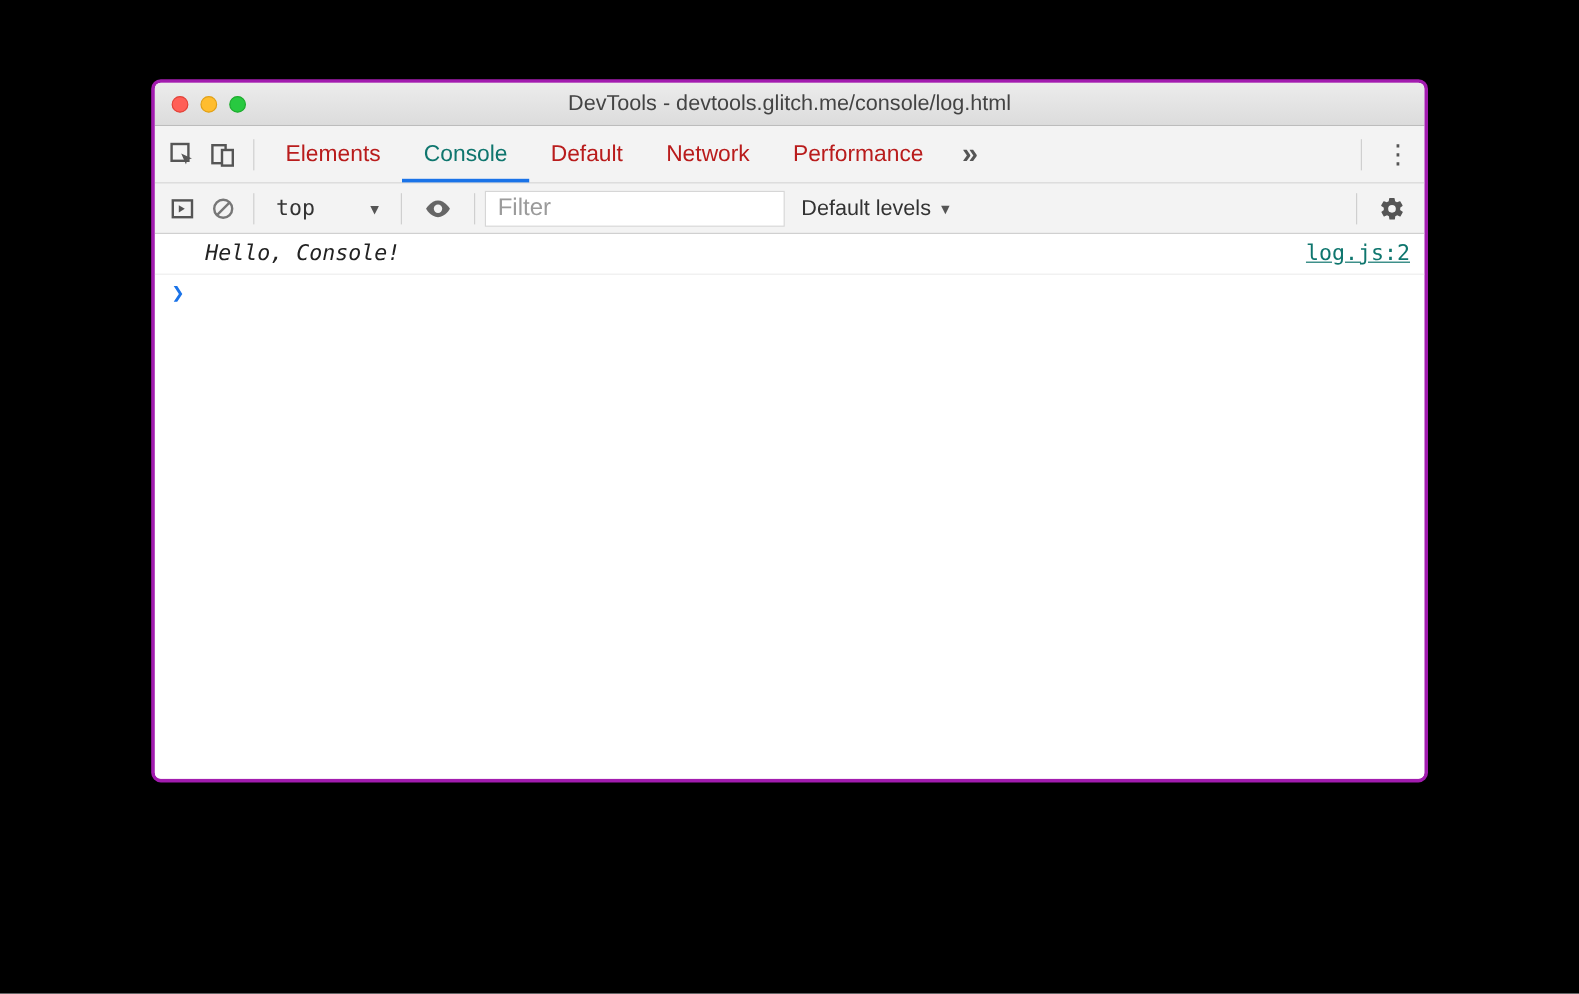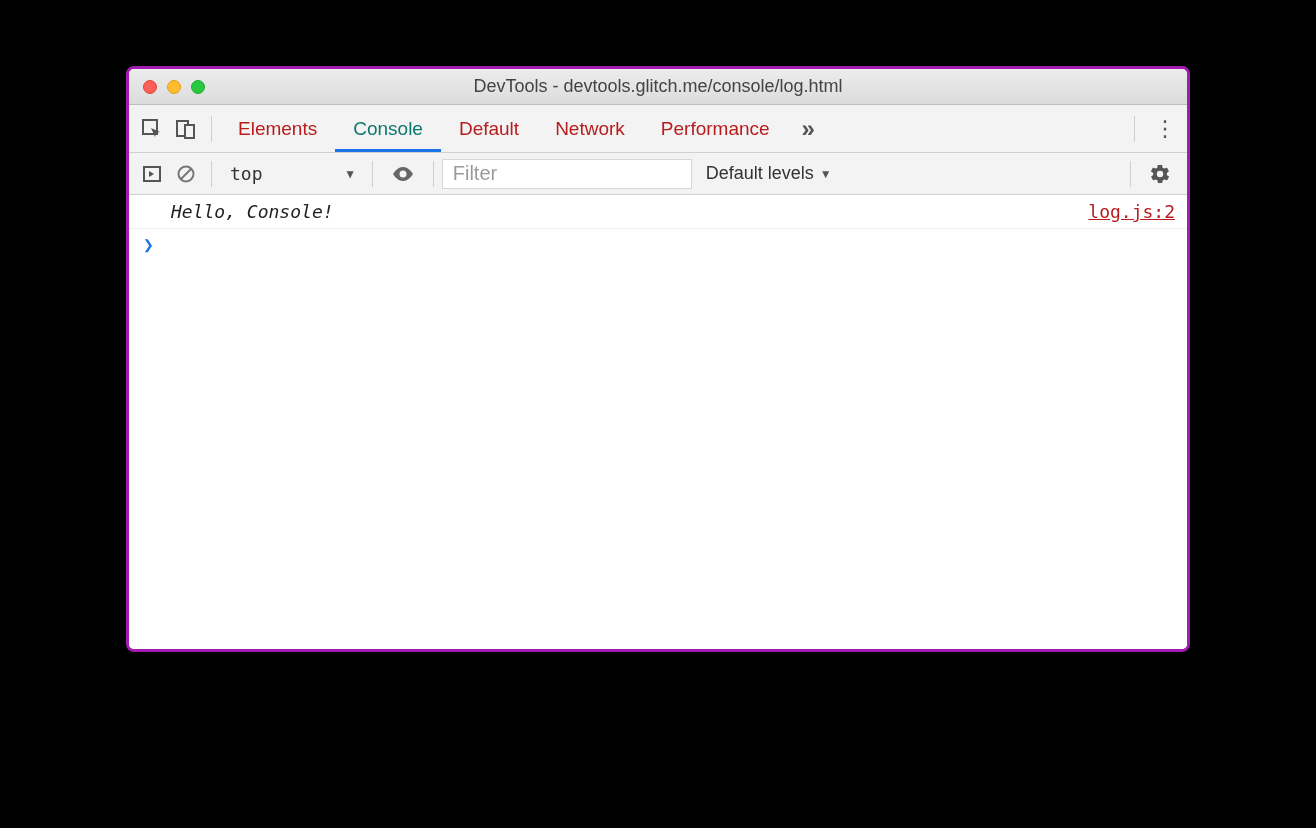--- a/index.html
+++ b/index.html
@@ -110,21 +110,21 @@
   .toolbar .iconbtn {
     width: 34px;
     display: flex;
     align-items: center;
     justify-content: center;
     cursor: pointer;
   }
   .context-select {
     display: flex;
     align-items: center;
-    gap: 84px;
+    gap: 46px;
     padding: 0 10px;
     cursor: pointer;
     color: #333;
     font-family: Menlo, Monaco, Consolas, monospace;
     font-size: 18px;
   }
   .eye-icon { margin: 0 10px; cursor: pointer; }
   .filter-input {
     border: 1px solid #d6d6d6;
     background: #fff;
@@ -153,21 +153,21 @@
   }
   .log-row {
     display: flex;
     align-items: center;
     height: 34px;
     border-bottom: 1px solid #eee;
     padding: 0 12px 0 42px;
   }
   .log-msg { flex: 1; font-style: italic; }
   .log-src {
-    color: #b91c1c;
+    color: #0f766e;
     text-decoration: underline;
     cursor: pointer;
   }
   .prompt-row {
     display: flex;
     align-items: center;
     height: 30px;
     padding-left: 14px;
   }
   .prompt-caret {

